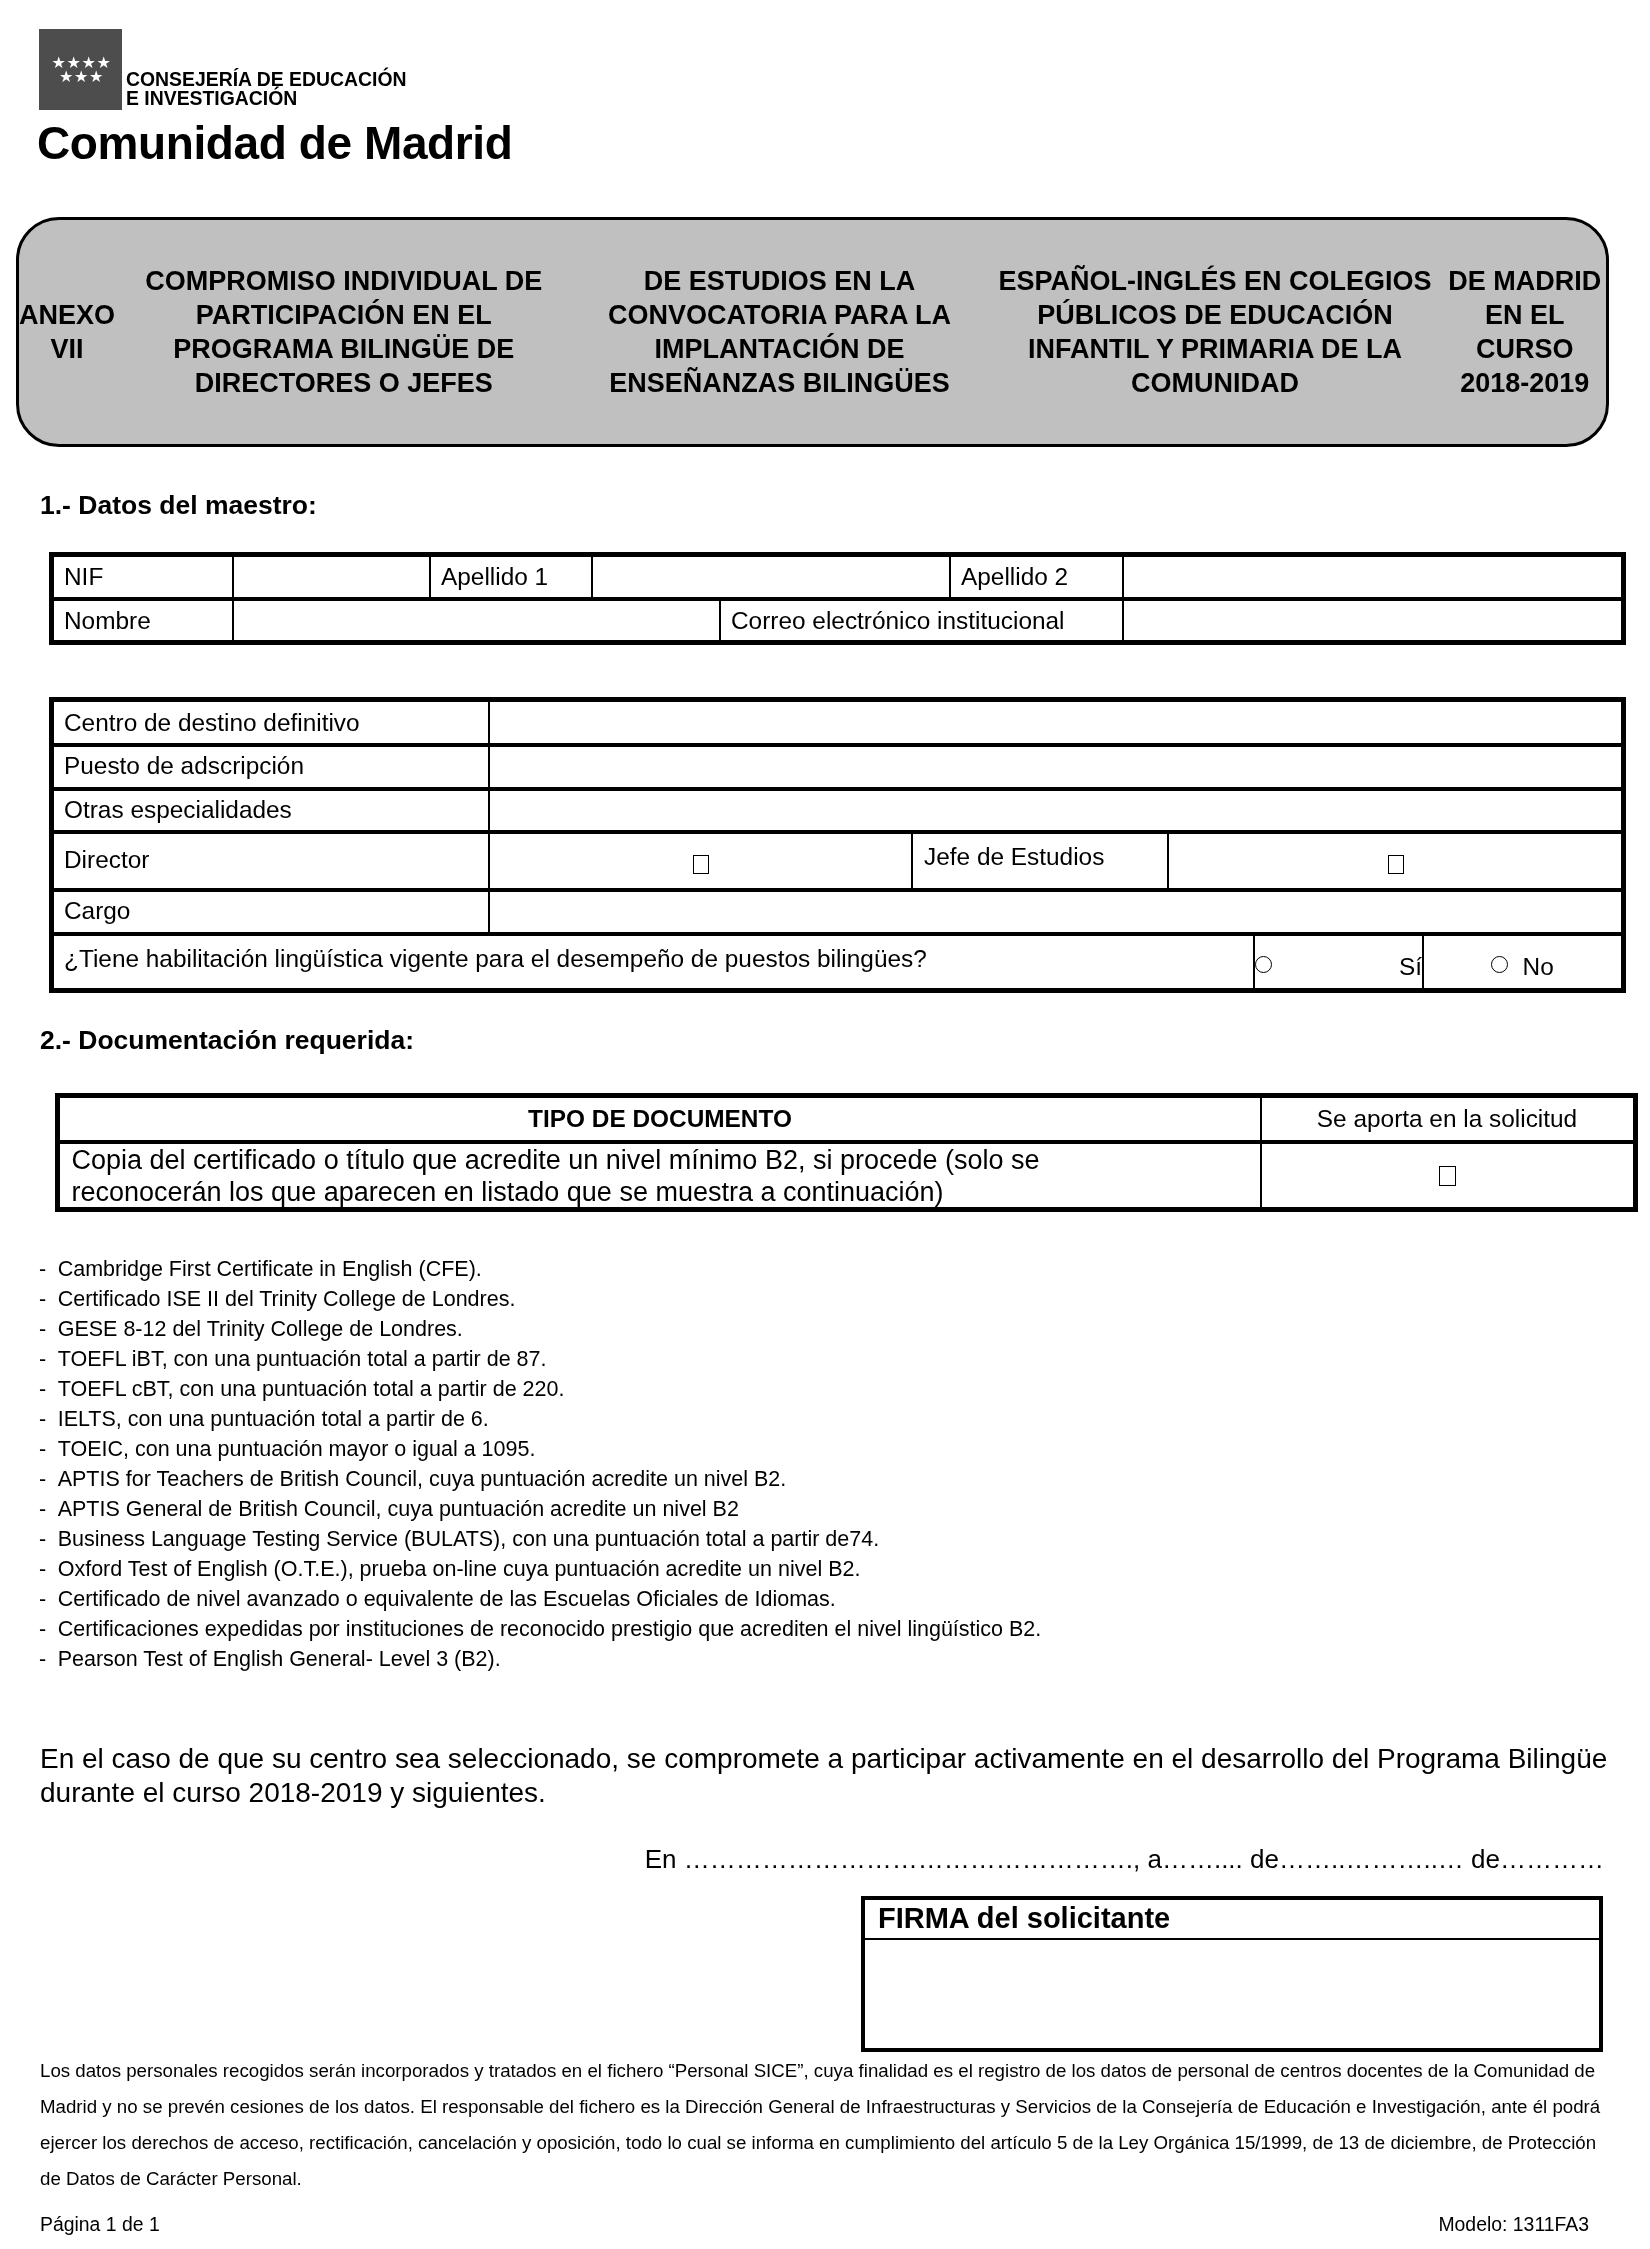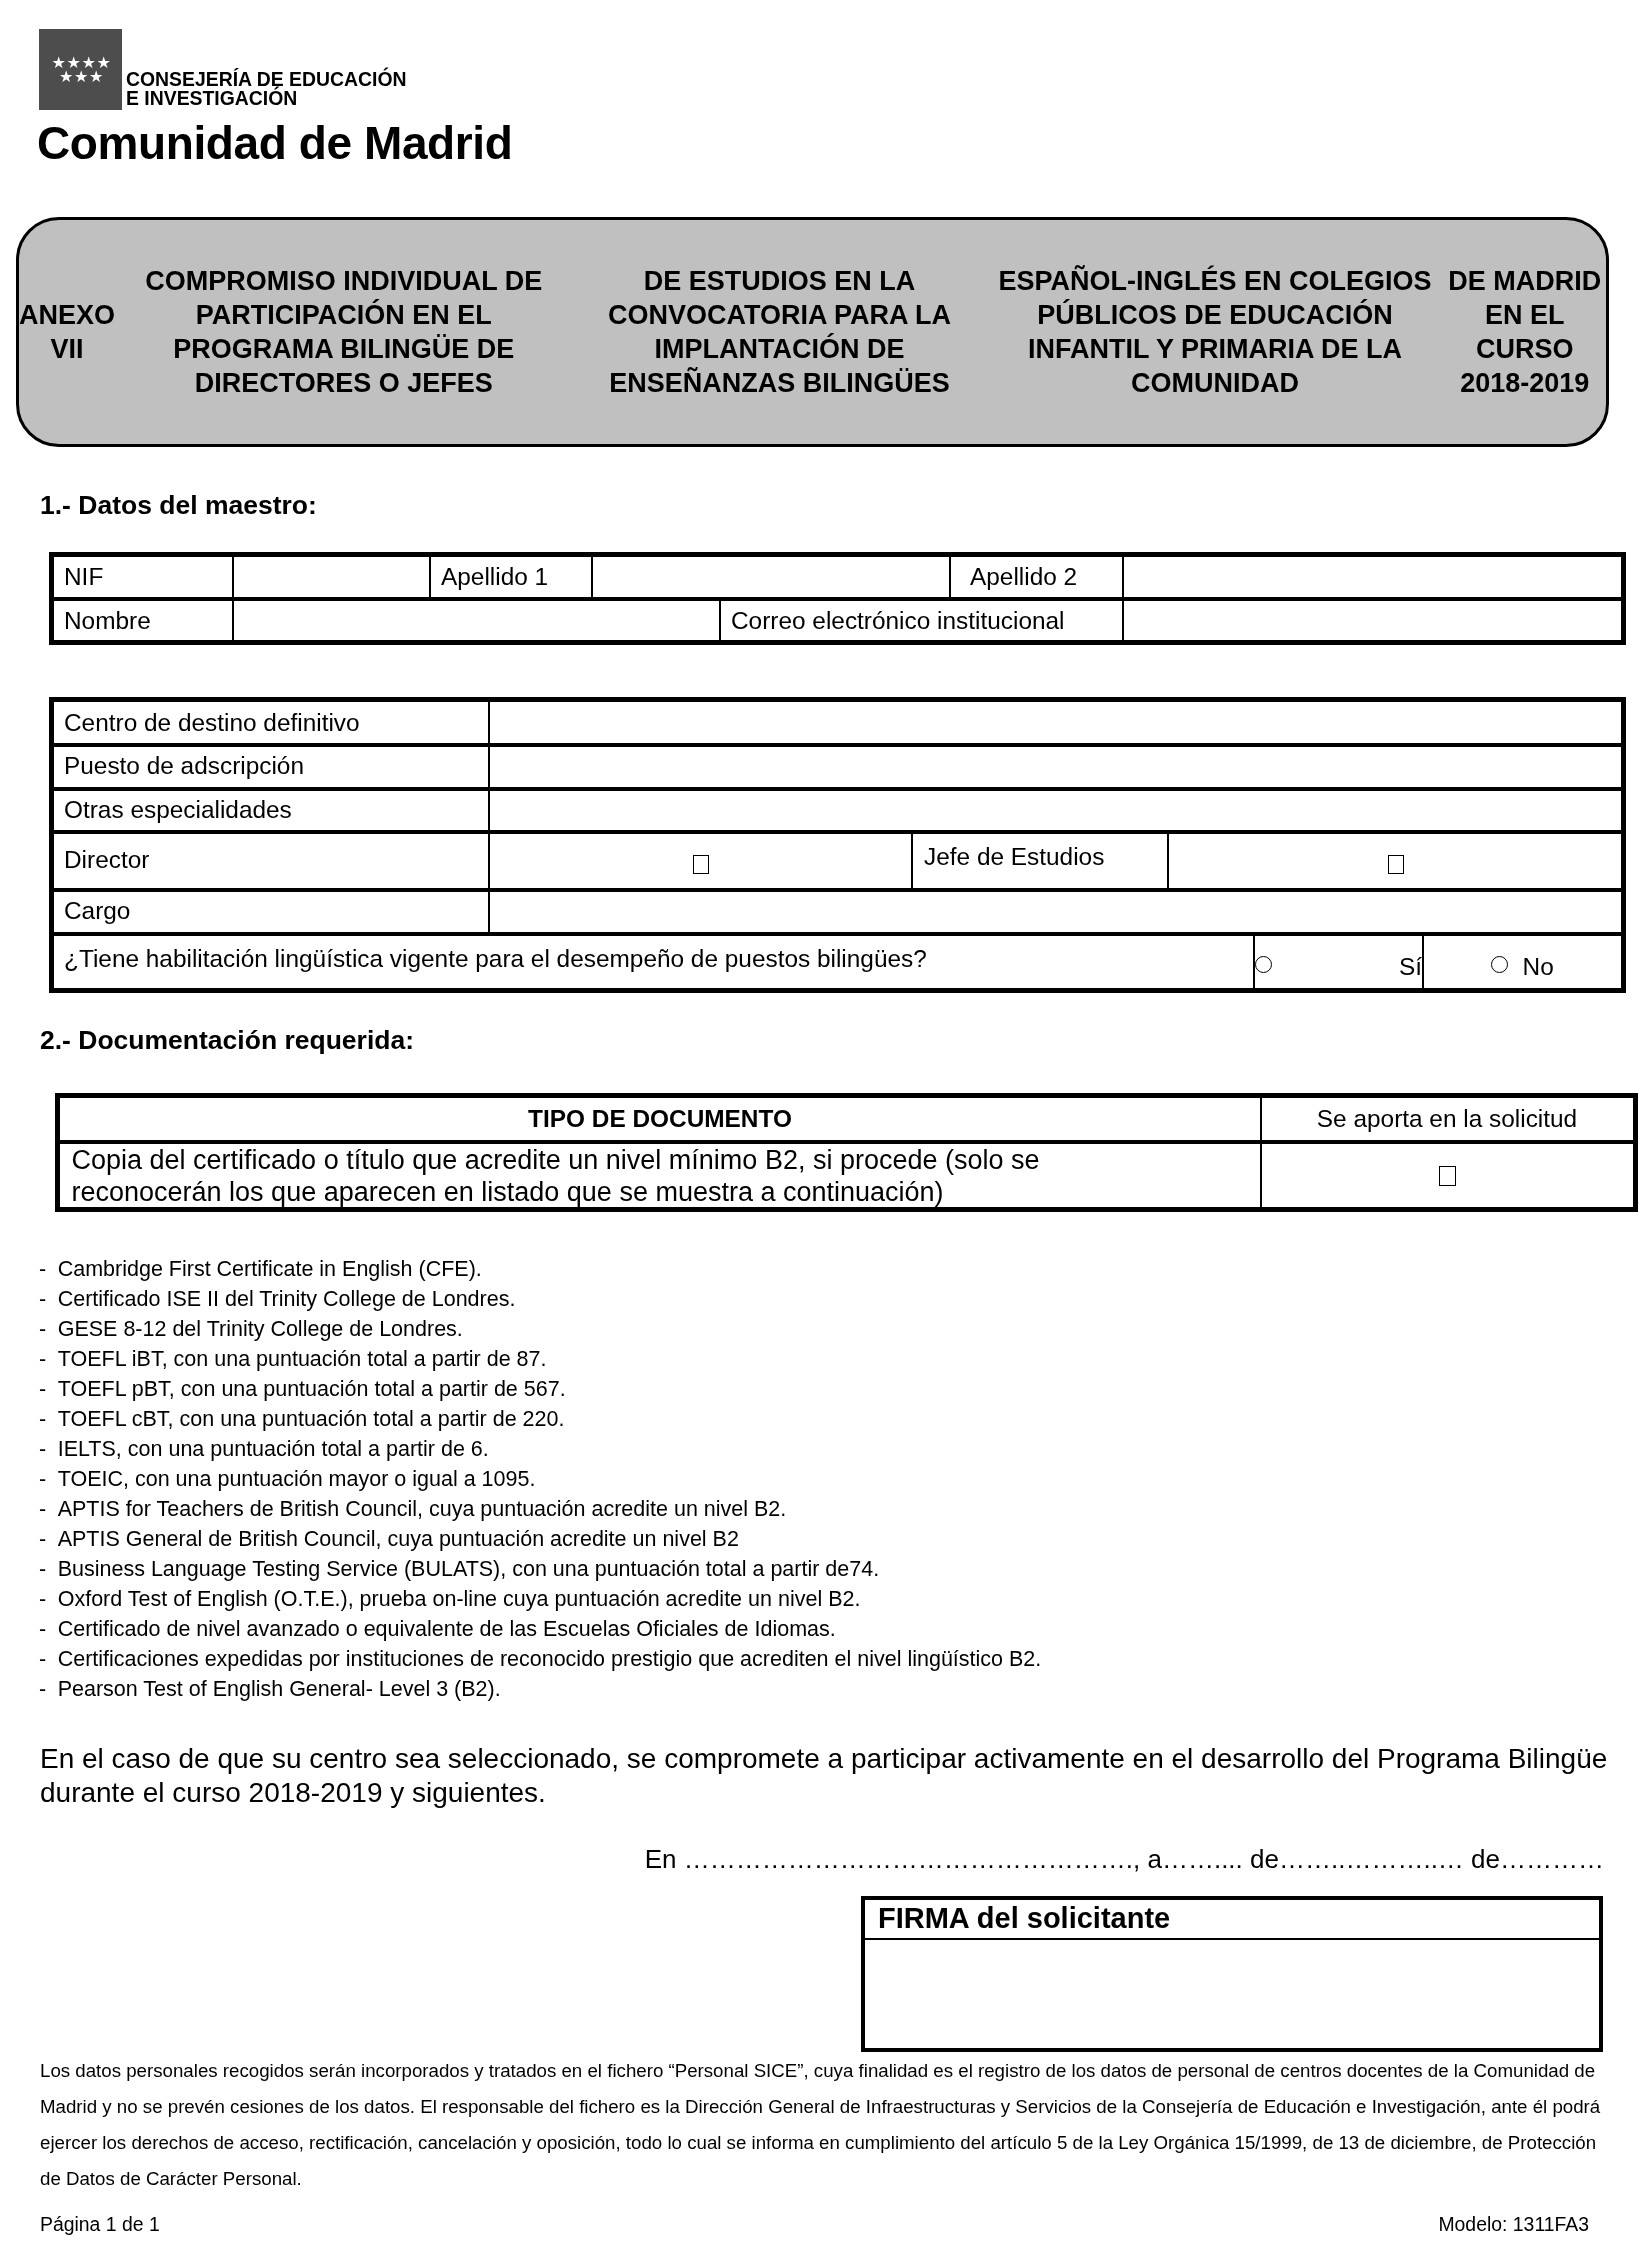--- a/index.html
+++ b/index.html
@@ -81,21 +81,21 @@
   <div class="vline" style="left:1068px; top:0; height:40px;"></div>
 
   <div class="vline" style="left:178px; top:44px; height:39px;"></div>
   <div class="vline" style="left:665px; top:44px; height:39px;"></div>
   <div class="vline" style="left:1068px; top:44px; height:39px;"></div>
 
   <div class="cell" style="left:0; top:0; width:178px; height:40px;">NIF</div>
   <div class="cell" style="left:180px; top:0; width:194px; height:40px;"></div>
   <div class="cell" style="left:377px; top:0; width:160px; height:40px;">Apellido 1</div>
   <div class="cell" style="left:539px; top:0; width:356px; height:40px;"></div>
-  <div class="cell" style="left:897px; top:0; width:171px; height:40px; padding-left:19px;">Apellido 2</div>
+  <div class="cell" style="left:897px; top:0; width:171px; height:40px; padding-left:10px;">Apellido 2</div>
   <div class="cell" style="left:1070px; top:0; width:496px; height:40px;"></div>
 
   <div class="cell" style="left:0; top:44px; width:178px; height:39px;">Nombre</div>
   <div class="cell" style="left:180px; top:44px; width:485px; height:39px;"></div>
   <div class="cell" style="left:667px; top:44px; width:401px; height:39px;">Correo electrónico institucional</div>
   <div class="cell" style="left:1070px; top:44px; width:496px; height:39px;"></div>
 </div>
 
 <div class="abs tbl" style="left:49px; top:697px; width:1577px; height:296px;">
   <div class="hline" style="left:0; right:0; top:41px; height:3.6px;"></div>
@@ -158,21 +158,20 @@
   <div class="cell" style="left:1202px; top:46px; width:370px; height:63px; justify-content:center; padding:0;">
     <span class="checkbox" style="width:17px; height:20px;"></span>
   </div>
 </div>
 
 <ul class="abs cert-list">
   <li>Cambridge First Certificate in English (CFE).</li>
   <li>Certificado ISE II del Trinity College de Londres.</li>
   <li>GESE 8-12 del Trinity College de Londres.</li>
   <li>TOEFL iBT, con una puntuación total a partir de 87.</li>
-  <li>TOEFL pBT, con una puntuación total a partir de 567.</li>
   <li>TOEFL cBT, con una puntuación total a partir de 220.</li>
   <li>IELTS, con una puntuación total a partir de 6.</li>
   <li>TOEIC, con una puntuación mayor o igual a 1095.</li>
   <li>APTIS for Teachers de British Council, cuya puntuación acredite un nivel B2.</li>
   <li>APTIS General de British Council, cuya puntuación acredite un nivel B2</li>
   <li>Business Language Testing Service (BULATS), con una puntuación total a partir de74.</li>
   <li>Oxford Test of English (O.T.E.), prueba on-line cuya puntuación acredite un nivel B2.</li>
   <li>Certificado de nivel avanzado o equivalente de las Escuelas Oficiales de Idiomas.</li>
   <li>Certificaciones expedidas por instituciones de reconocido prestigio que acrediten el nivel lingüístico B2.</li>
   <li>Pearson Test of English General- Level 3 (B2).</li>

